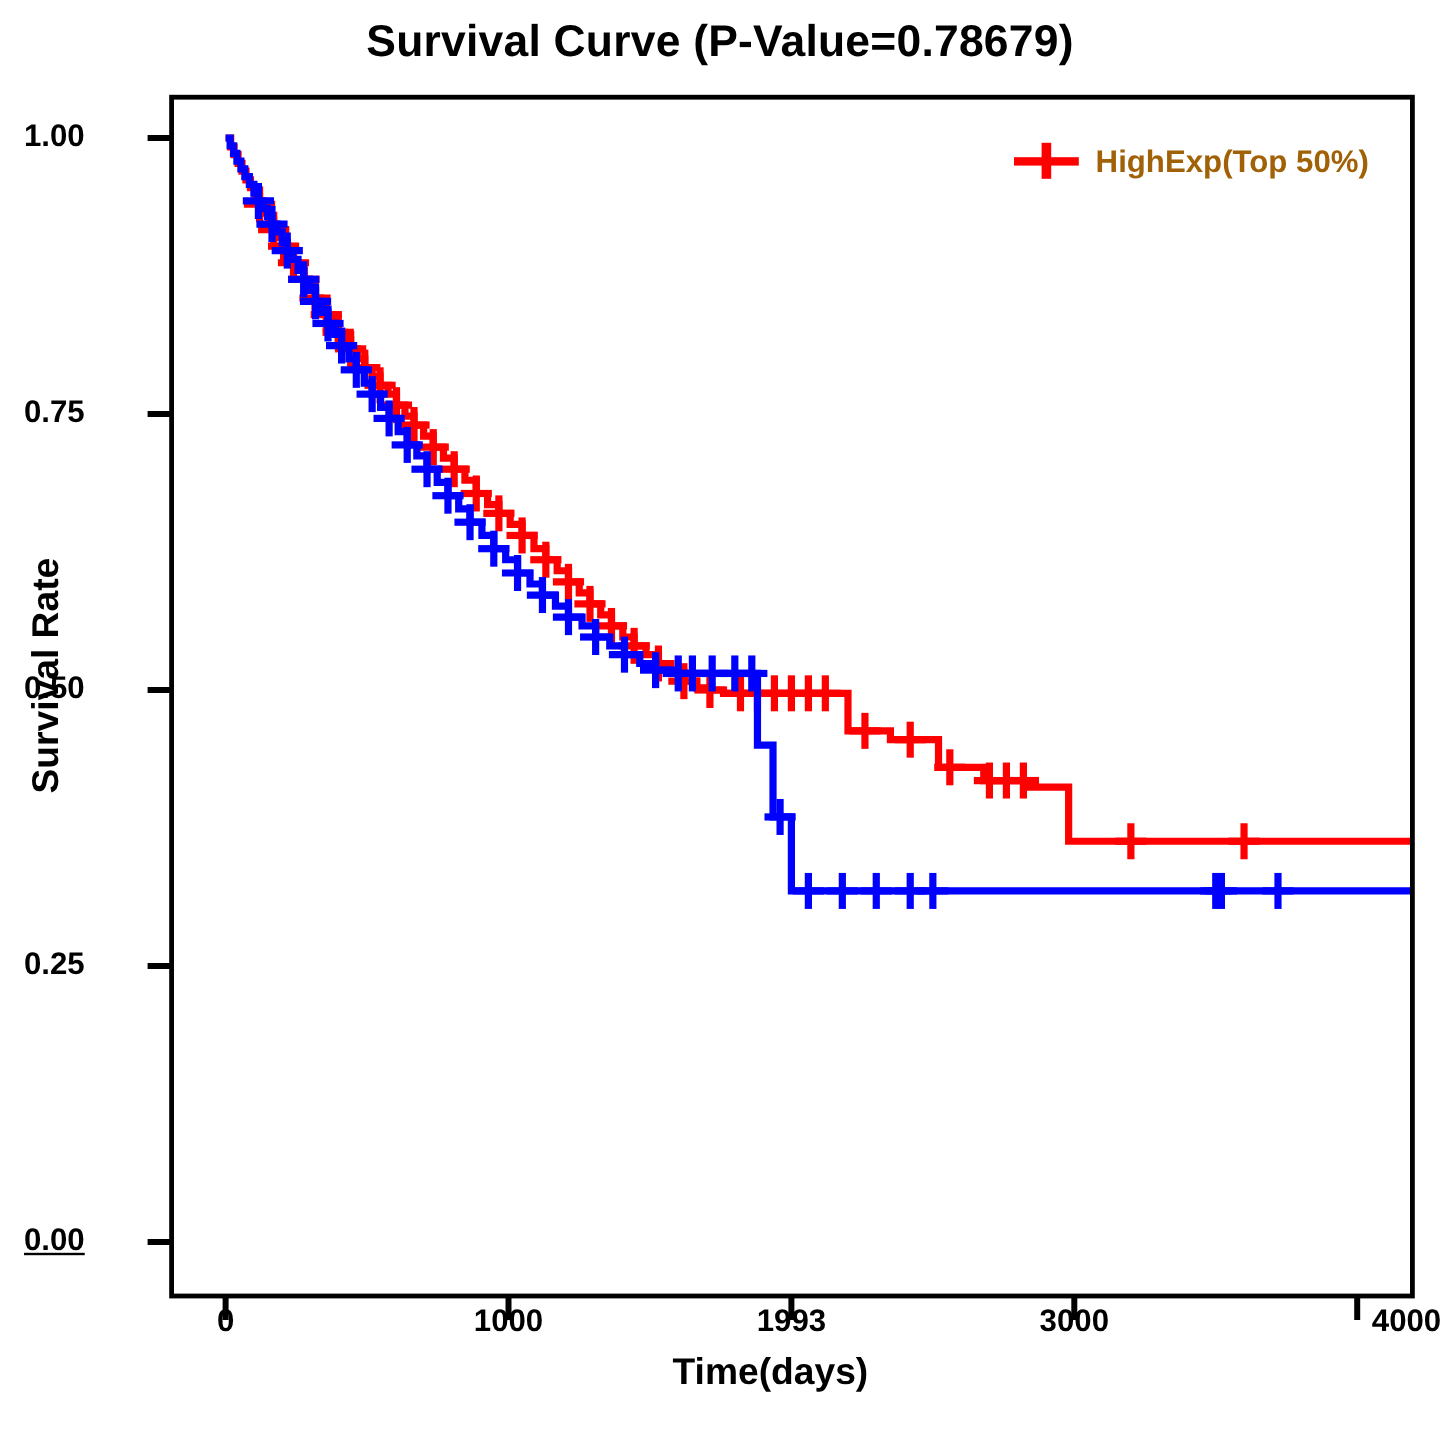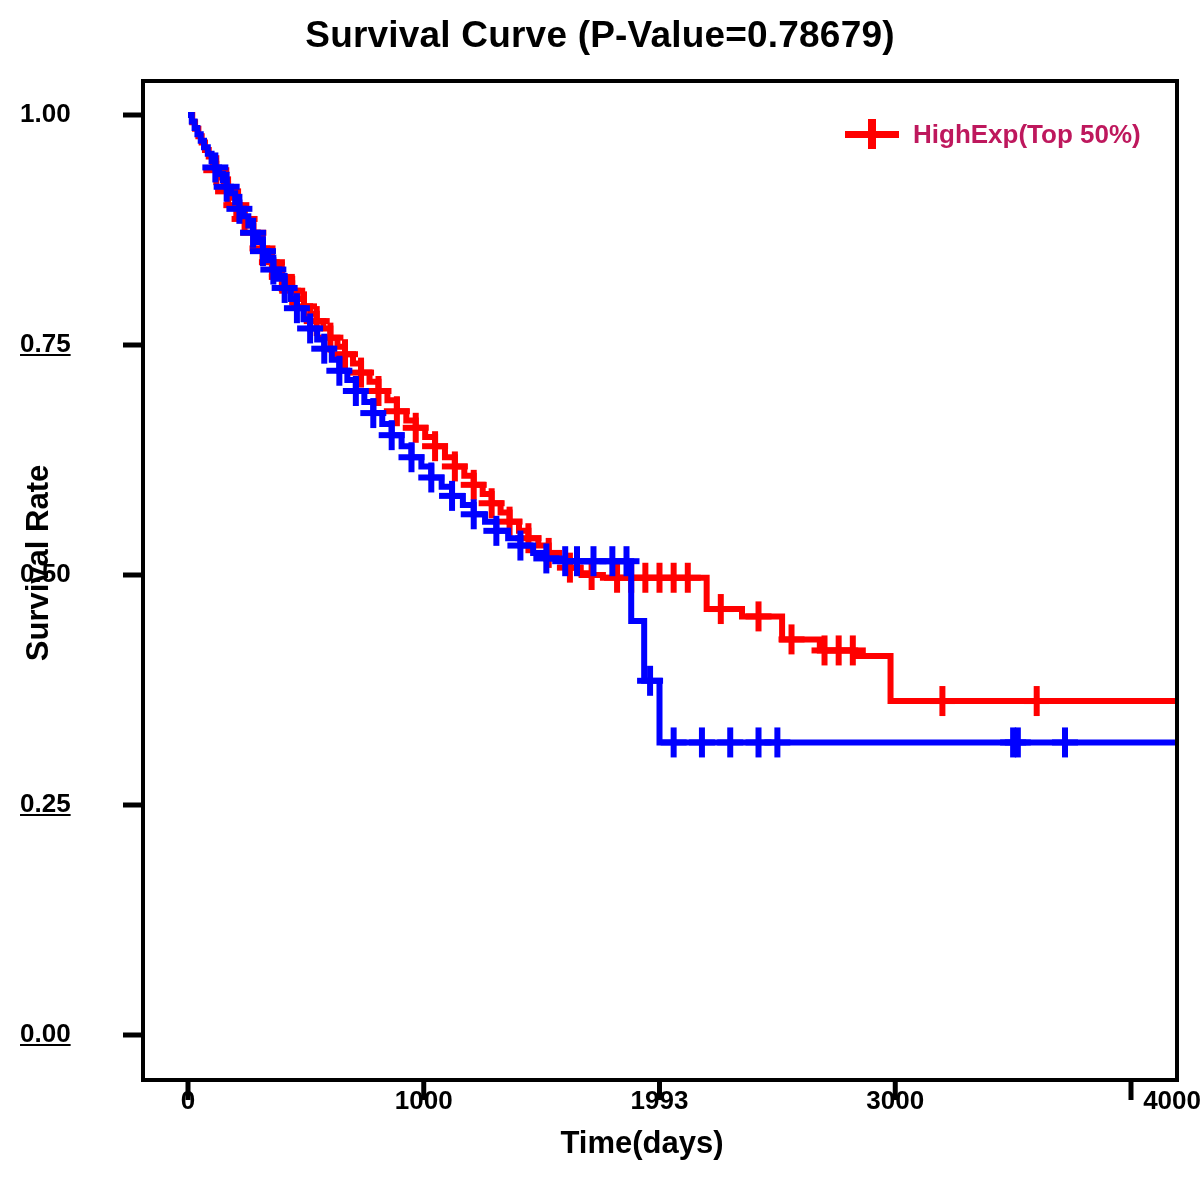--- a/index.html
+++ b/index.html
@@ -29,21 +29,21 @@
   }
   #ytick-labels{position:absolute;left:20px;top:0;width:110px;height:1200px;}
   #xtick-labels{position:absolute;left:0;top:1085px;width:1200px;height:50px;}
   #plotsvg{position:absolute;left:0;top:0;}
   #legend{position:absolute;left:845px;top:110px;}
   .legend-row{display:flex;align-items:center;height:48px;}
   .legend-mark{width:54px;height:30px;position:relative;margin-right:14px;}
   .legend-mark i{position:absolute;display:block;background:currentColor;}
   .legend-mark i.h{left:0;top:12px;width:54px;height:7px;}
   .legend-mark i.v{left:23px;top:0;width:8px;height:30px;}
-  .legend-label{font-size:26px;font-weight:bold;color:#be185d;white-space:nowrap;}
+  .legend-label{font-size:26px;font-weight:bold;color:#a16207;white-space:nowrap;}
 </style>
 </head>
 <body>
 
 <div id="stage">
 
   <div id="chart-title">Survival Curve (P-Value=0.78679)</div>
 
   <div id="ylabel">Survival Rate</div>
 
@@ -219,23 +219,23 @@
         <line x1="1000.125" y1="742.44" x2="1026.125" y2="742.44" stroke="#0000ff" stroke-width="6"></line>
         <line x1="1017.8399999999999" y1="727.44" x2="1017.8399999999999" y2="757.44" stroke="#0000ff" stroke-width="6"></line>
         <line x1="1004.8399999999999" y1="742.44" x2="1030.84" y2="742.44" stroke="#0000ff" stroke-width="6"></line>
         <line x1="1064.99" y1="727.44" x2="1064.99" y2="757.44" stroke="#0000ff" stroke-width="6"></line>
         <line x1="1051.99" y1="742.44" x2="1077.99" y2="742.44" stroke="#0000ff" stroke-width="6"></line>
       </g>
     </svg>
 
   <div id="ytick-labels">
       <div class="ytick-label" style="top: 1018px; text-decoration: underline;">0.00</div>
-      <div class="ytick-label" style="top: 788px; text-decoration: underline;">0.25</div>
+      <div class="ytick-label" style="top: 788px;">0.25</div>
       <div class="ytick-label" style="top: 558px;">0.50</div>
-      <div class="ytick-label" style="top: 328px; text-decoration: underline;">0.75</div>
+      <div class="ytick-label" style="top: 328px;">0.75</div>
       <div class="ytick-label" style="top: 98px;">1.00</div>
     </div>
   <div id="xtick-labels">
       <div class="xtick-label" style="left: 118px;">0</div>
       <div class="xtick-label" style="left: 353.75px;">1000</div>
       <div class="xtick-label" style="left: 589.5px;">1993</div>
       <div class="xtick-label" style="left: 825.25px;">3000</div>
       <div class="xtick-label" style="left: 1061px; text-align: right;">4000</div>
     </div>
 

